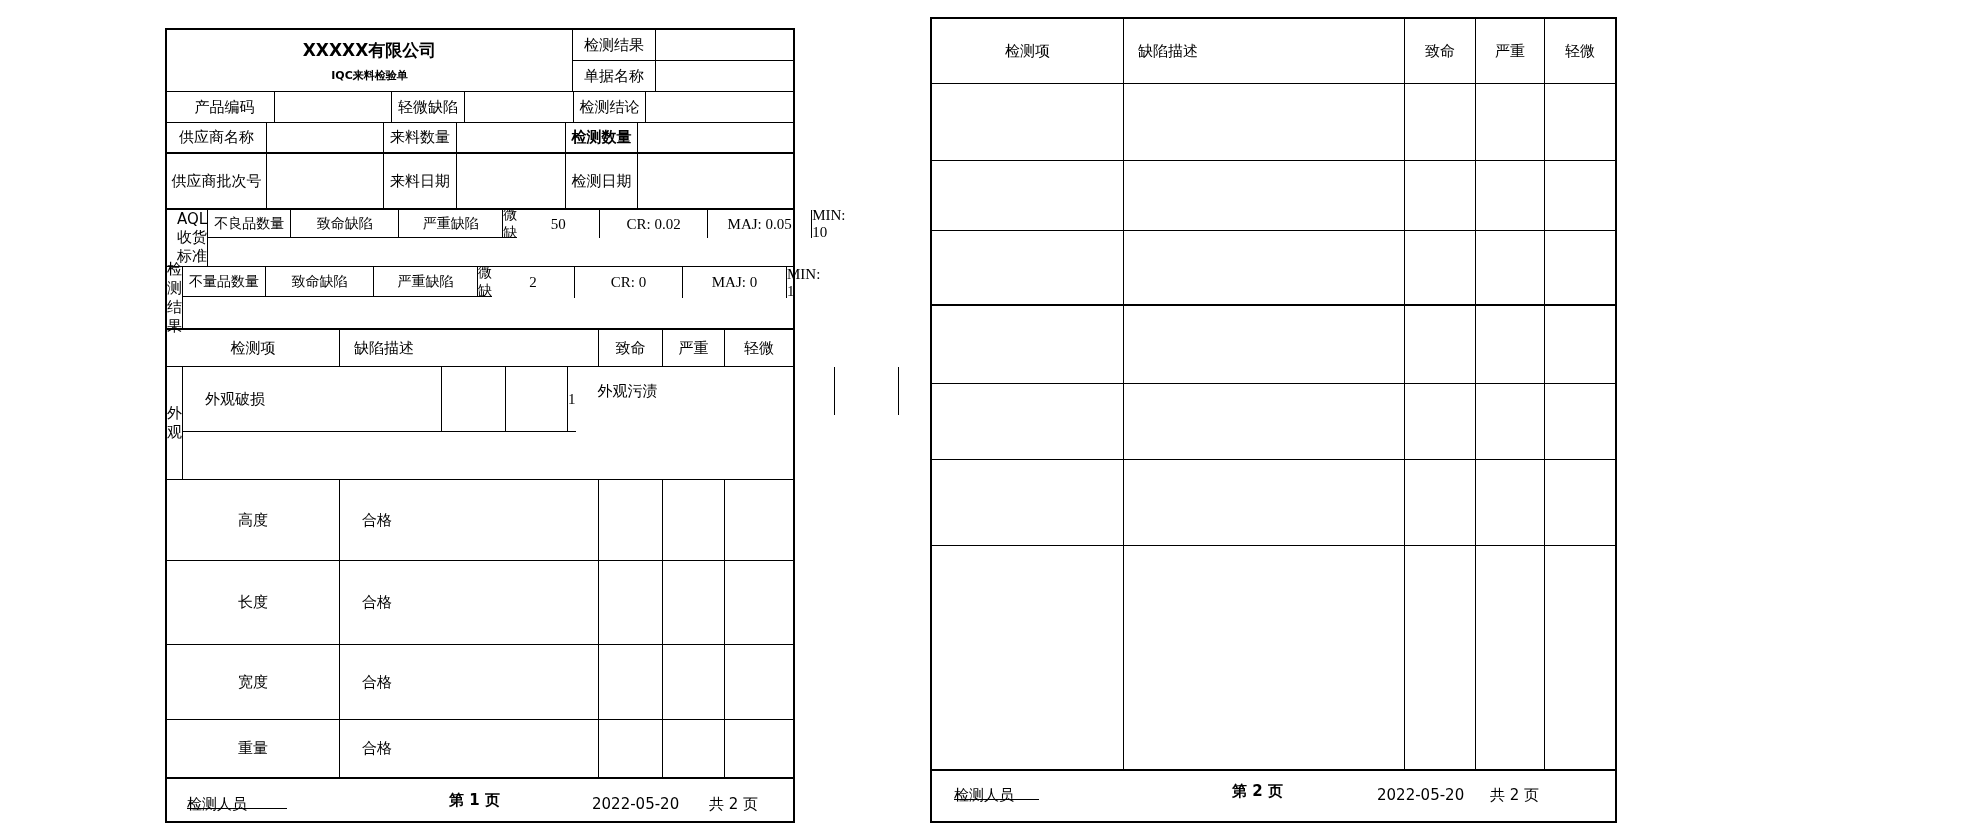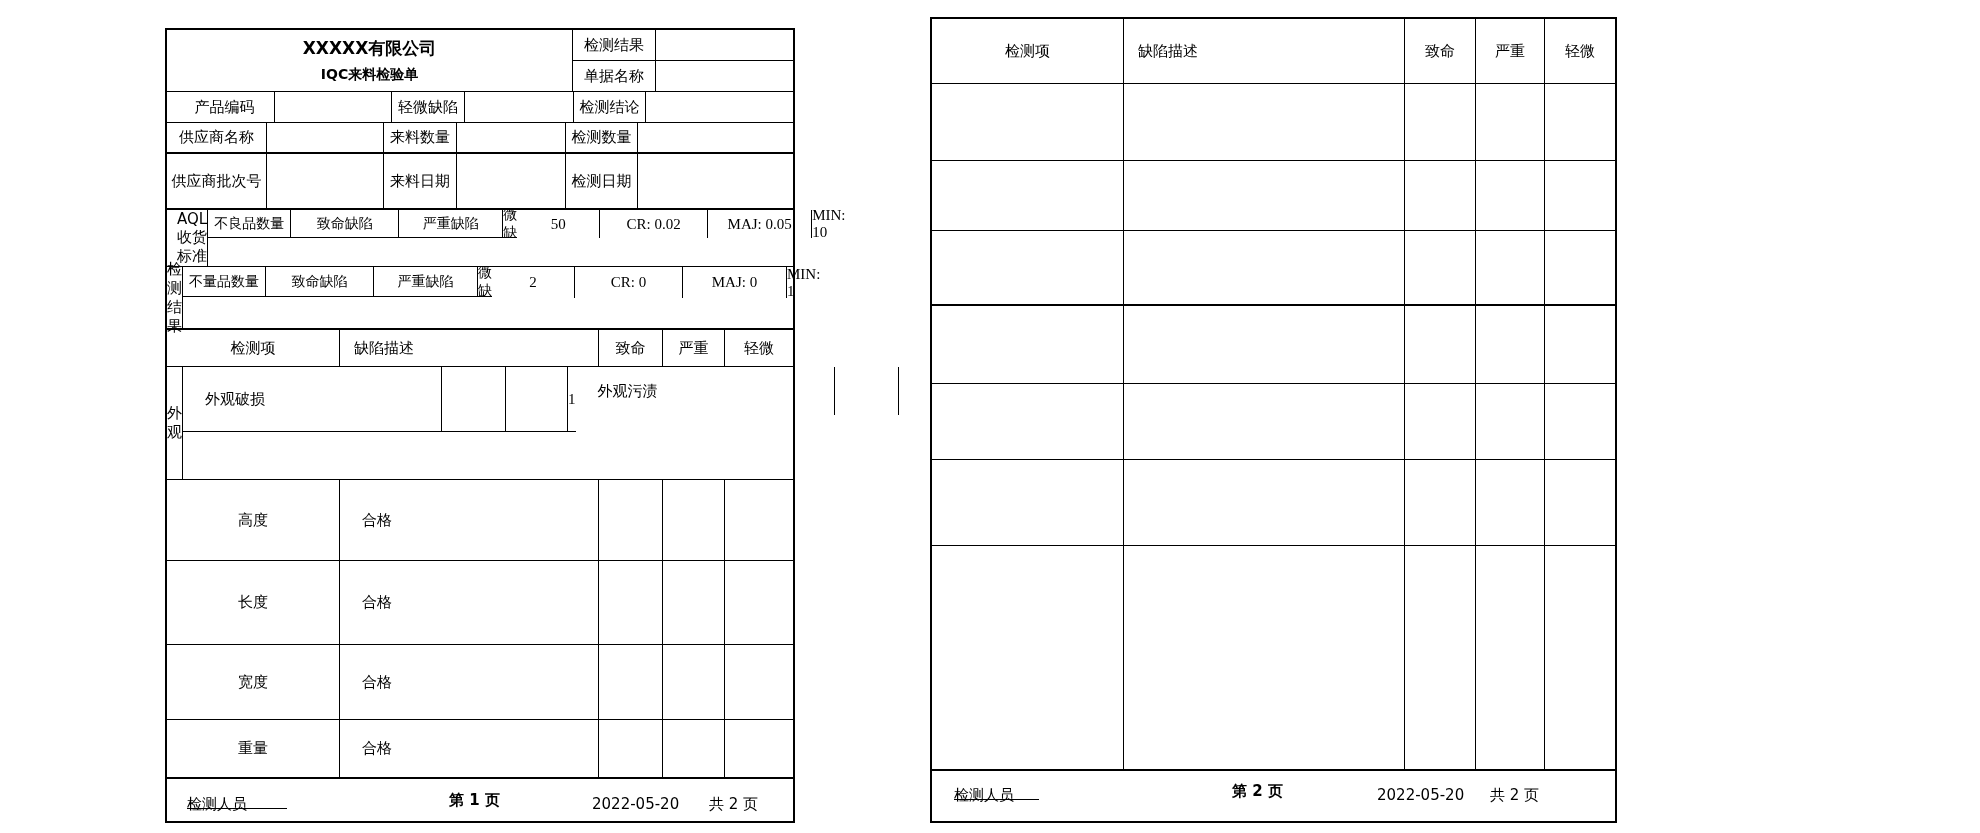--- a/index.html
+++ b/index.html
@@ -13,21 +13,21 @@
   .row.noline { border-bottom:none; }
   .thickb { border-bottom:2px solid #000 !important; }
   .cell { border-right:1px solid #000; display:flex; align-items:center; justify-content:center;
           overflow:hidden; font-size:15px; }
   .cell.last { border-right:none; }
   .cell.left { justify-content:flex-start; }
   .stack { display:flex; flex-direction:column; }
   .b { font-weight:bold; }
   .title-cell { flex-direction:column; justify-content:center; gap:6px;align-items:center; }
   .company { font-size:17px; font-weight:bold; }
-  .subtitle { font-size:14px; font-weight:bold; }
+  .subtitle { font-size:11px; font-weight:bold; }
   .hdr14 { font-size:14px; }
   .padL10 { padding-left:10px; }
   .padL14 { padding-left:14px; }
   .padL22 { padding-left:22px; }
   .footer { position:relative; font-size:15px; }
   .footer span { position:absolute; white-space:nowrap; }
   .sigline { display:inline-block; border-bottom:1px solid #000; height:14px; vertical-align:-3px; }
   .group { display:flex; border-bottom:1px solid #000; }
   .group-left { border-right:1px solid #000; display:flex; align-items:center; justify-content:center; font-size:15px; }
   .group-right { flex:1; display:flex; flex-direction:row;font-family:Liberation Serif, serif; }
@@ -64,21 +64,21 @@
       <div class="cell" style="width:109px;"></div>
       <div class="cell" style="width:72px;">检测结论</div>
       <div class="cell last" style="flex:1;"></div>
     </div>
 
     <div class="row thickb" style="height:31px;">
       <div class="cell" style="width:100px;">供应商名称</div>
       <div class="cell" style="width:117px;"></div>
       <div class="cell" style="width:73px;">来料数量</div>
       <div class="cell" style="width:109px;"></div>
-      <div class="cell" style="width:72px;">检测数量</div>
+      <div class="cell" style="width:72px;font-weight:bold;">检测数量</div>
       <div class="cell last" style="flex:1;"></div>
     </div>
 
     <div class="row thickb" style="height:56px;">
       <div class="cell" style="width:100px;">供应商批次号</div>
       <div class="cell" style="width:117px;"></div>
       <div class="cell" style="width:73px;">来料日期</div>
       <div class="cell" style="width:109px;"></div>
       <div class="cell" style="width:72px;">检测日期</div>
       <div class="cell last" style="flex:1;"></div>

